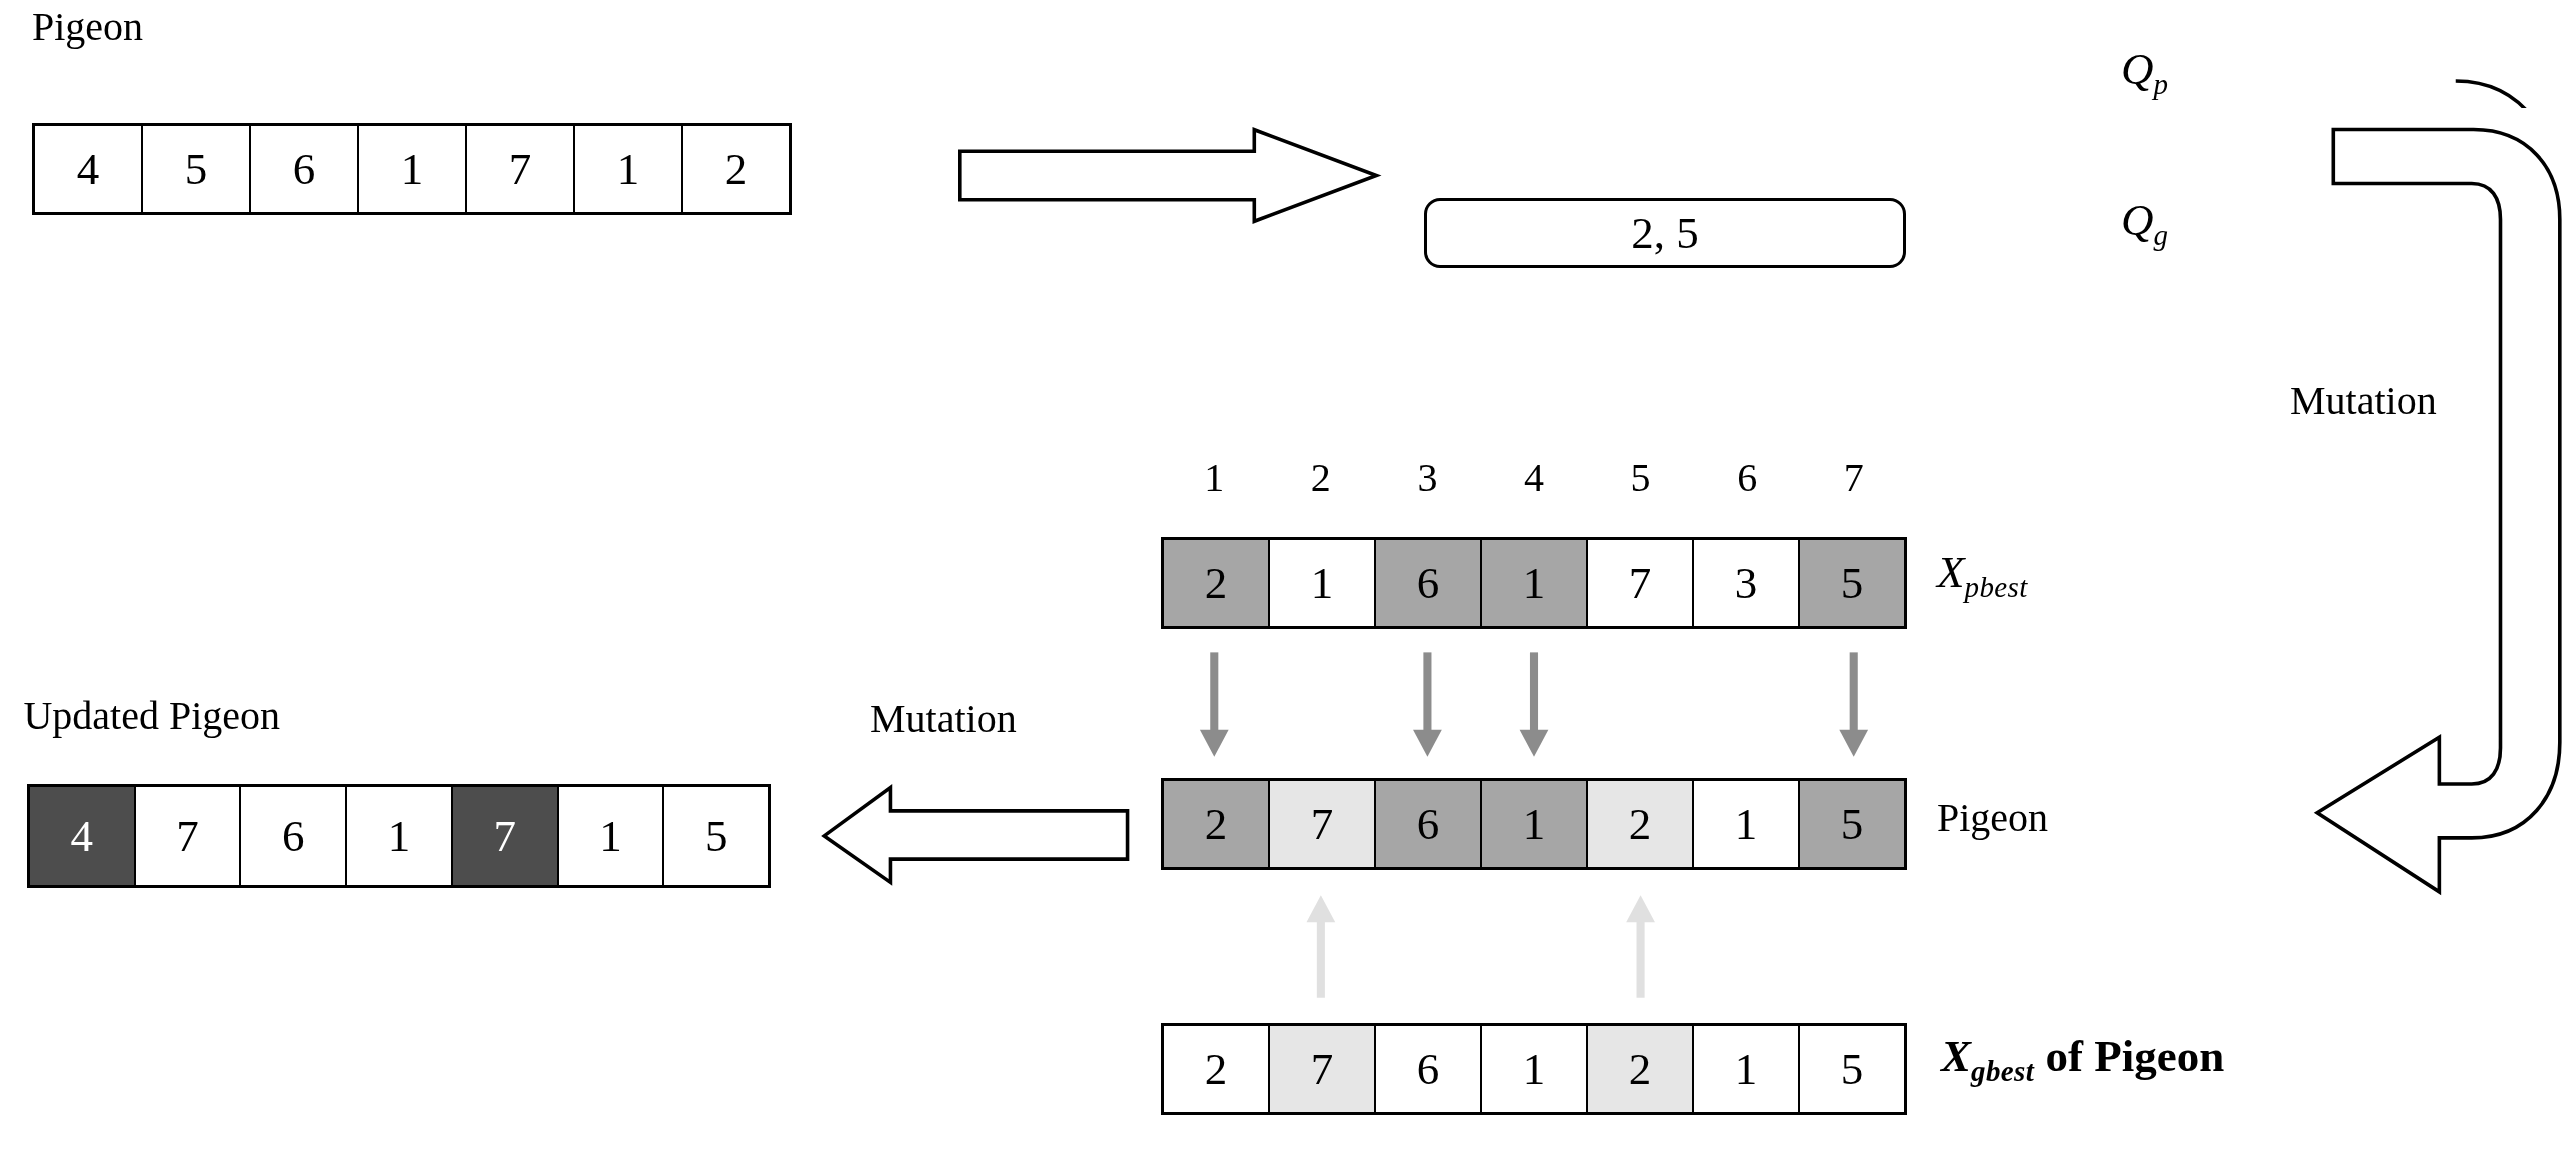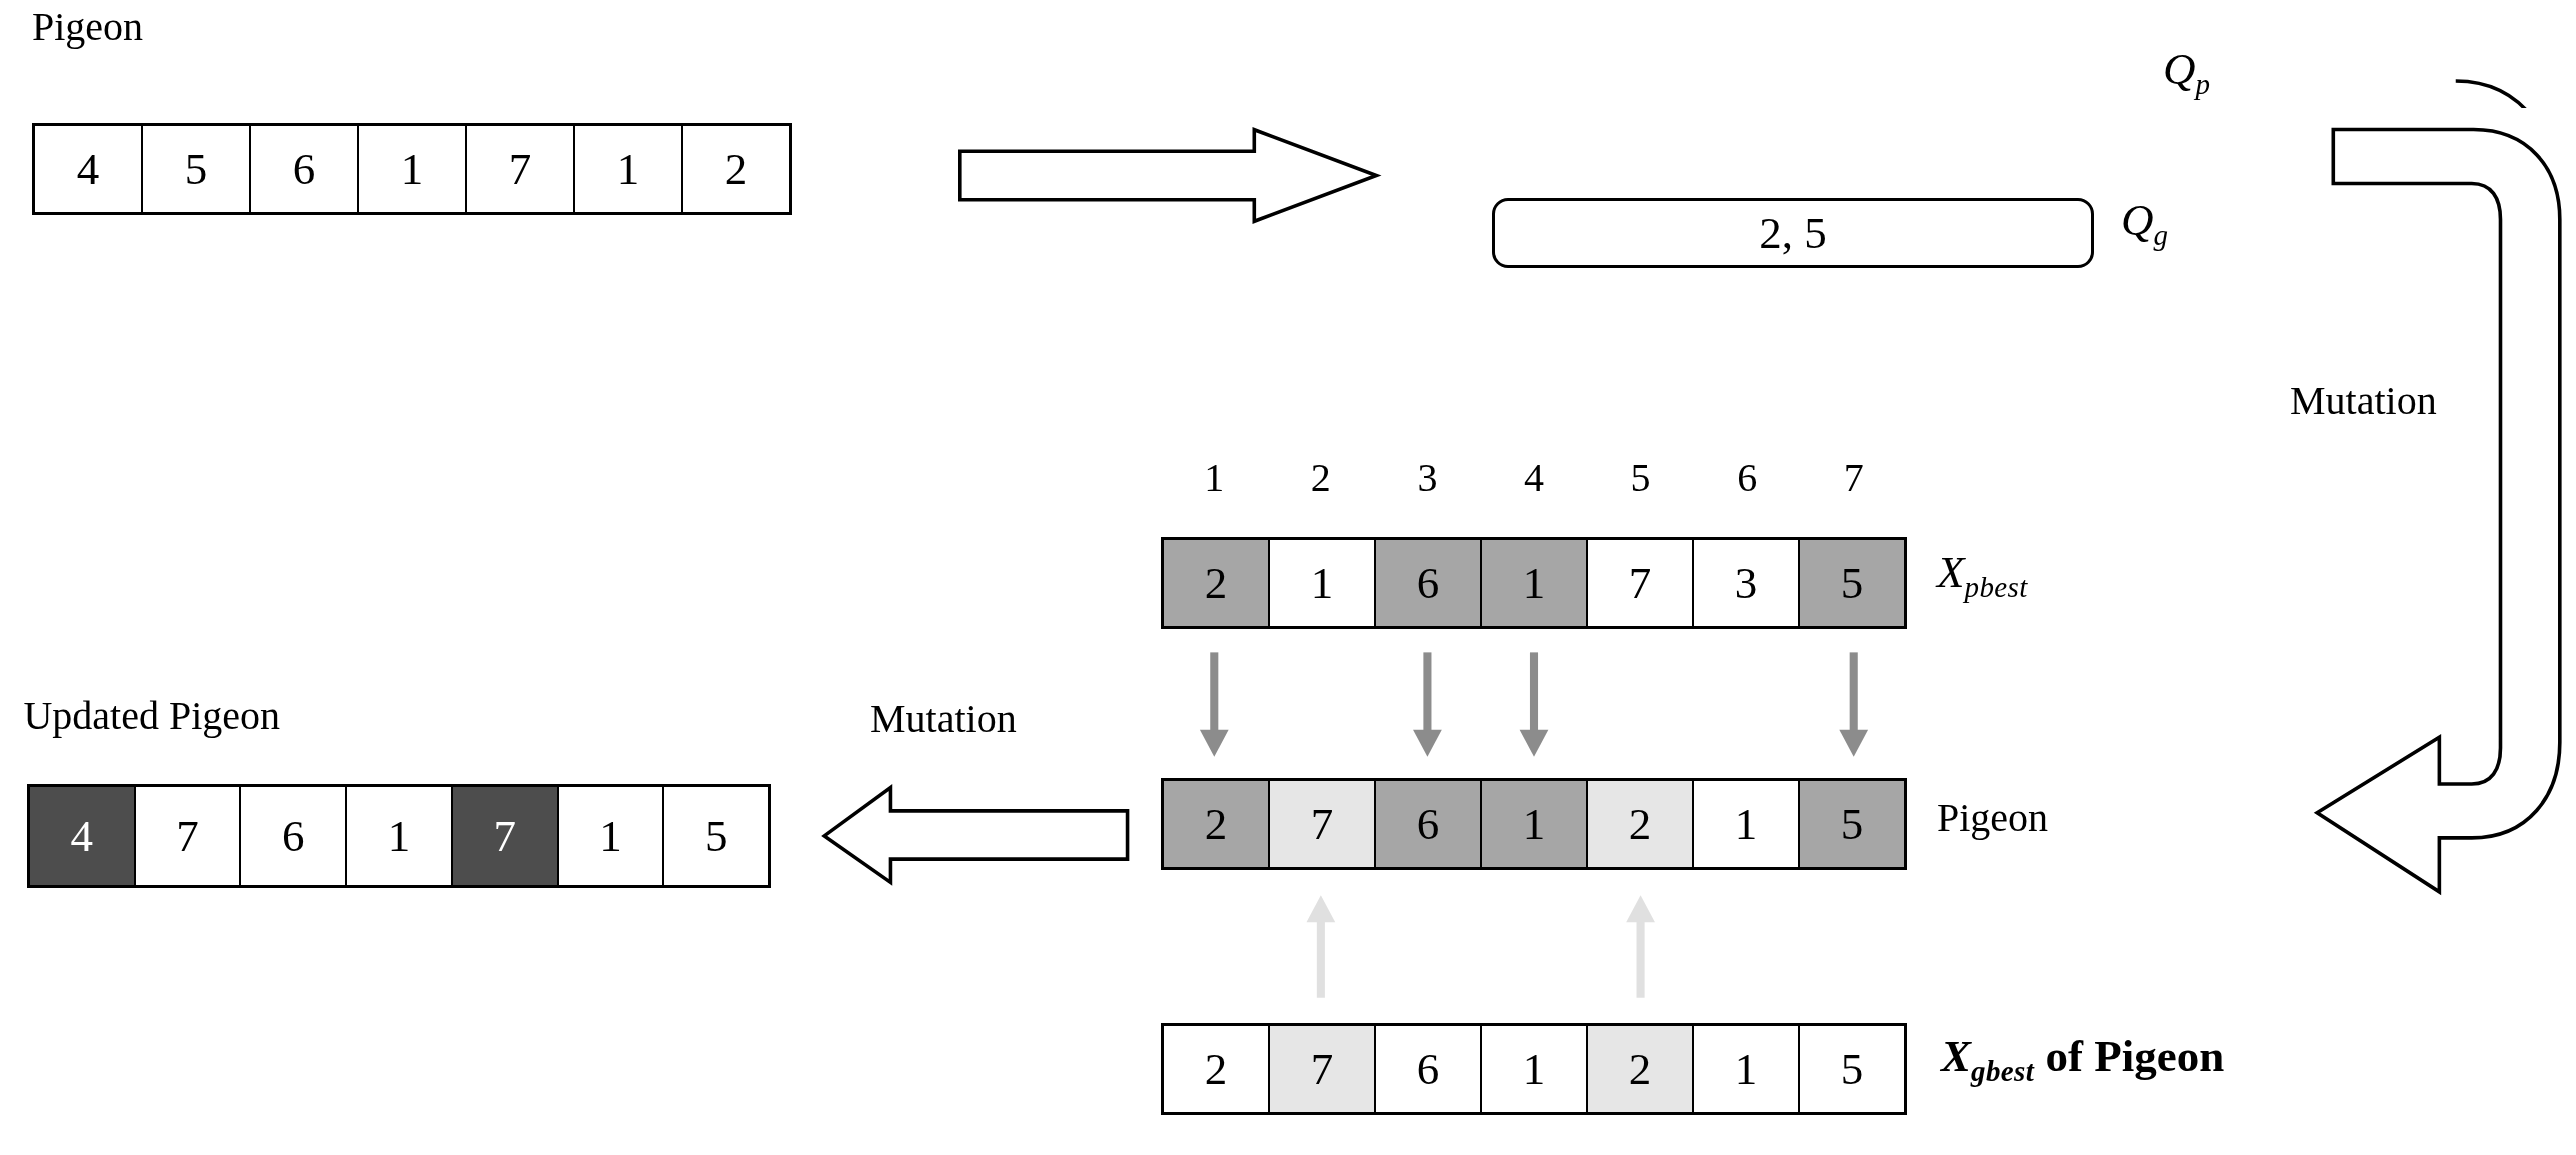--- a/index.html
+++ b/index.html
@@ -131,25 +131,25 @@
       </div>
     </div>
 
 
   <div class="abs" style="left:958px; top:126px;">
     <svg width="422" height="99" viewBox="0 0 470 110">
       <polygon points="2,28 330,28 330,4 466,55 330,106 330,82 2,82" fill="#ffffff" stroke="#000000" stroke-width="4"></polygon>
     </svg>
   </div>
 
-  <div class="mathlabel" style="left:2121px; top:47px;margin-left:42px;">
+  <div class="mathlabel" style="left:2121px; top:47px;">
     <span class="sym">Q</span><span class="sub">p</span>
   </div>
 
-  <div class="qbox" style="left:1492px; top:198px; width:602px; height:70px;">
+  <div class="qbox" style="left:1424px; top:198px; width:482px; height:70px;">
     <span>2, 5</span>
   </div>
   <div class="mathlabel" style="left:2121px; top:198px;">
     <span class="sym">Q</span><span class="sub">g</span>
   </div>
 
   <div class="abs" style="left:2265px; top:117px;">
     <svg width="297" height="800" viewBox="0 0 330 890">
       <path d="M 18 8
                L 212 8

